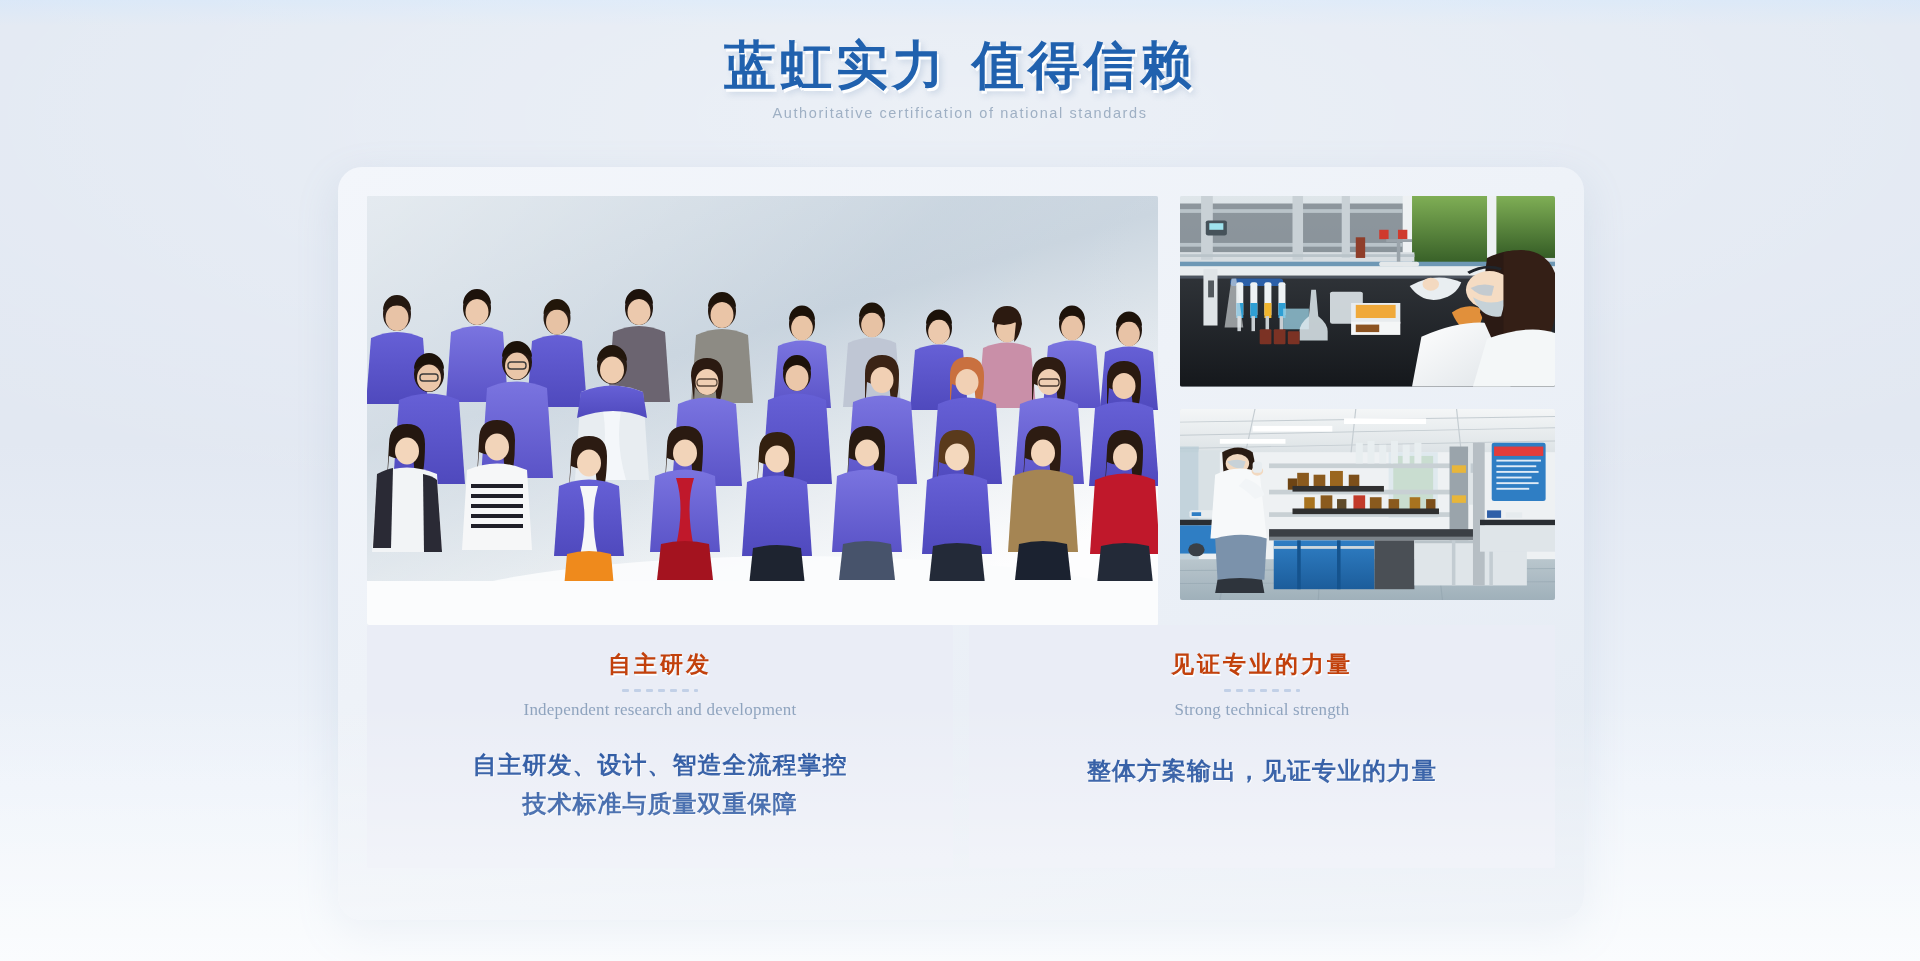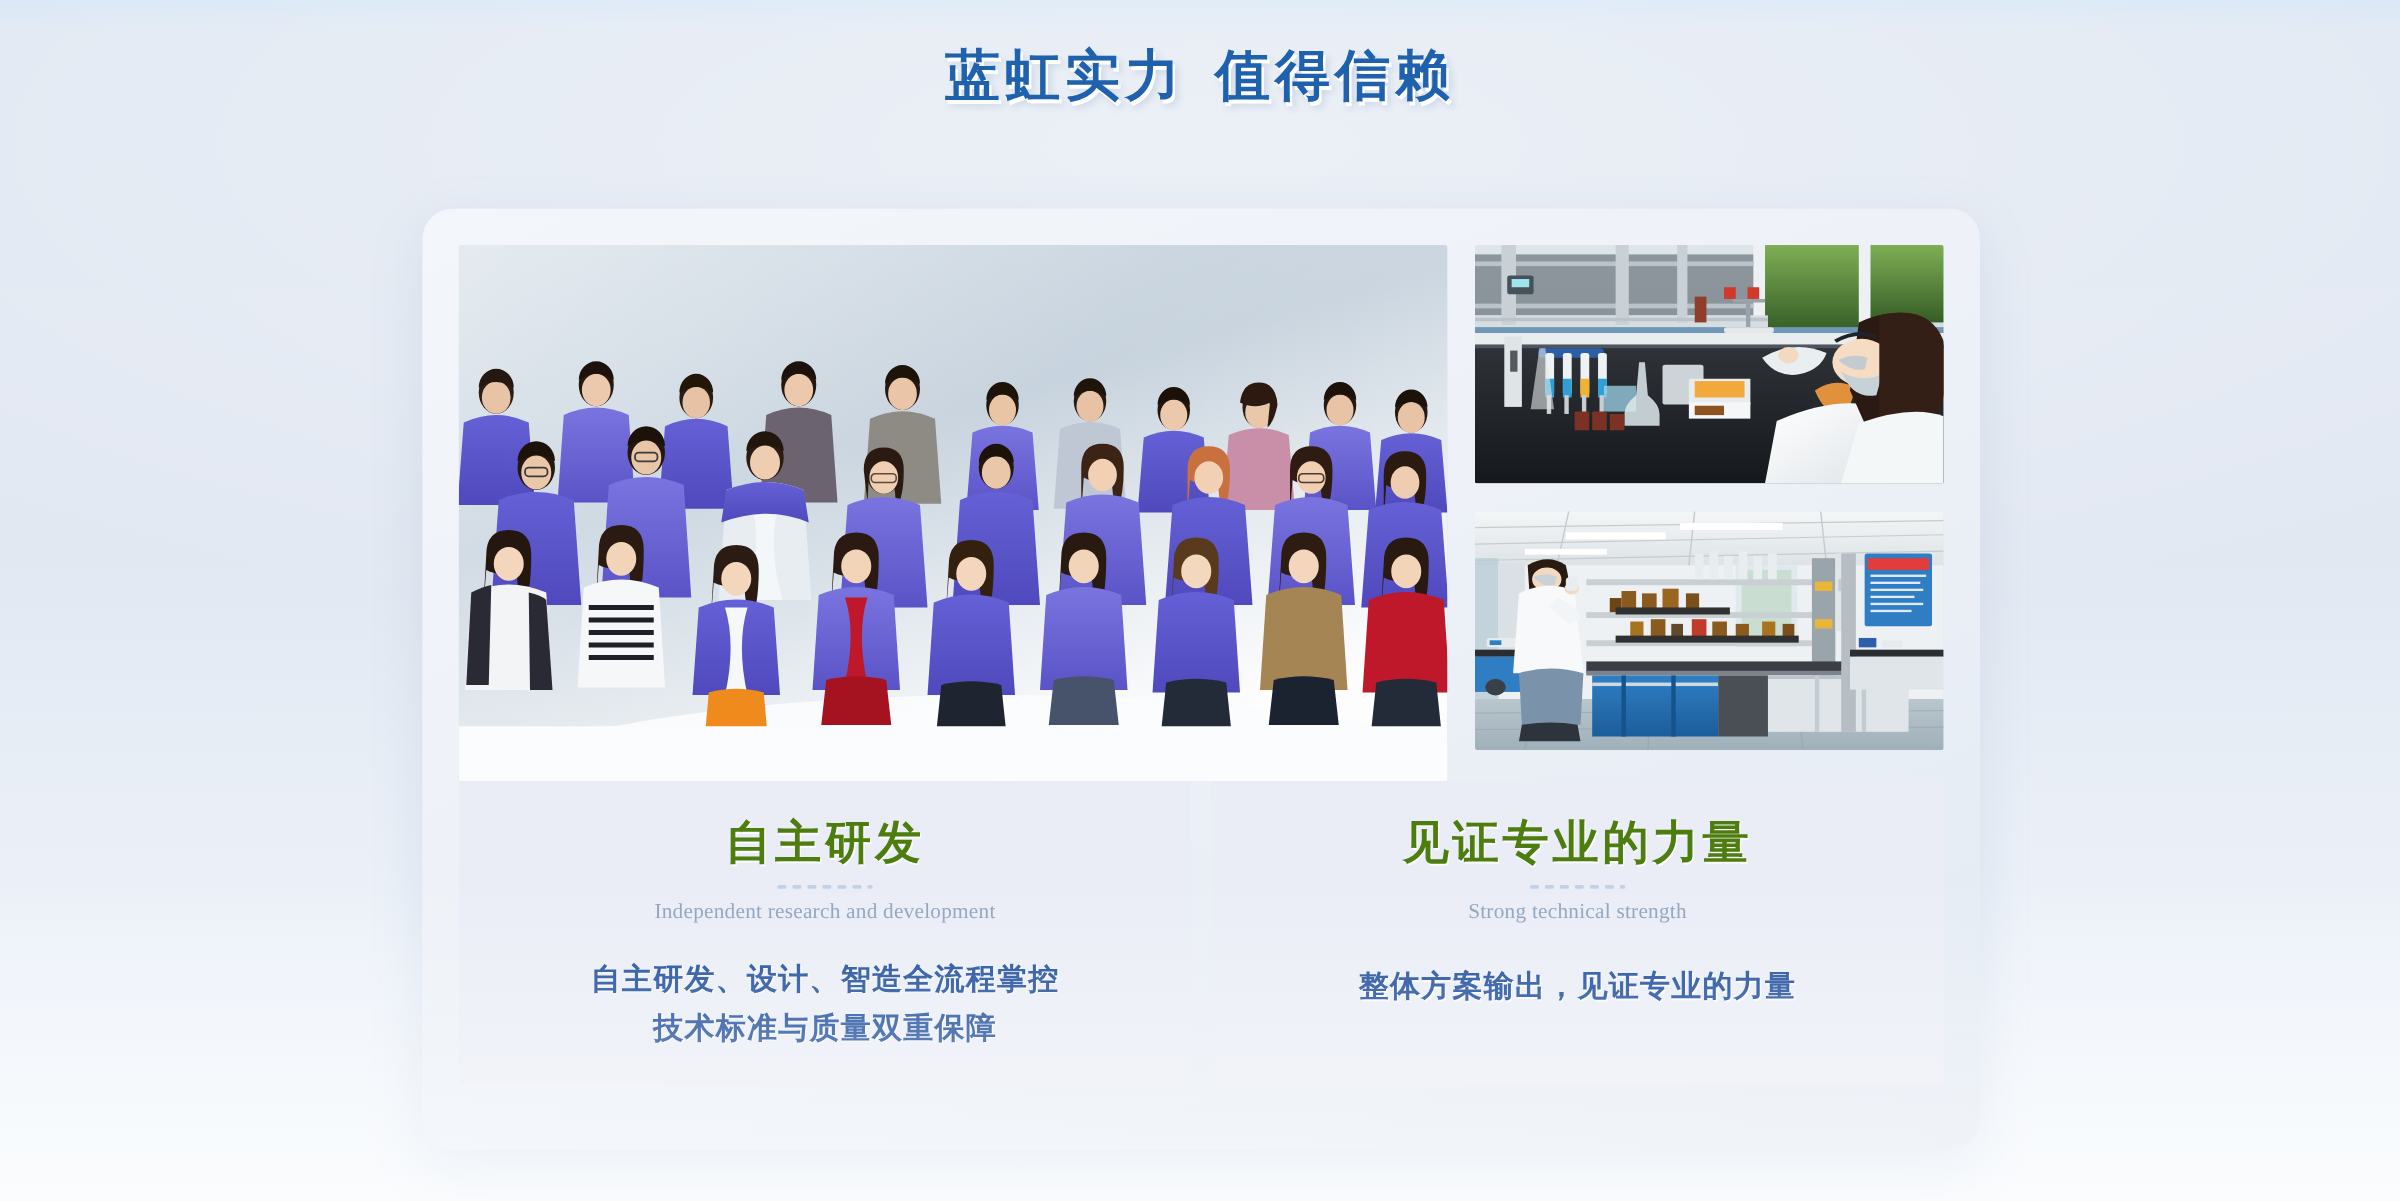--- a/index.html
+++ b/index.html
@@ -22,21 +22,21 @@
   .bg-bottom-glow{
     position:absolute; left:0; right:0; bottom:0; height:260px;
     background:linear-gradient(180deg, rgba(255,255,255,0) 0%, rgba(255,255,255,.55) 100%);
     pointer-events:none;
   }
 
   
   .header{ position:absolute; top:0; left:0; right:0; text-align:center; padding-top:34px; }
   .title{
     font-family:"Liberation Serif","DejaVu Serif", serif;
-    font-size:44px; font-weight:700; letter-spacing:4px;
+    font-size:52px; font-weight:700; letter-spacing:4px;
     color:#2061ae; line-height:1.22;
     text-shadow:2px 3px 0 rgba(255,255,255,.95), 4px 5px 6px rgba(120,150,185,.30);
   }
   .title .gap{ display:inline-block; width:24px; }
   .subtitle{
     margin-top:8px;
     font-size:14.5px; letter-spacing:1.6px; font-weight:400;
     color:#9fb0c4;
   }
 
@@ -65,21 +65,21 @@
 
   
   .cards{ display:flex; gap:16px; margin-top:25px; height:243px; }
   .card{
     flex:1 1 0; background:#eaedf6; border-radius:2px;
     display:flex; flex-direction:column; align-items:center;
     padding-top:24px;
   }
   .card-title{
     font-family:"Liberation Serif","DejaVu Serif", serif;
-    font-size:37px; font-weight:700; letter-spacing:3px; color:#4d7c0f;
+    font-size:23px; font-weight:700; letter-spacing:3px; color:#c2410c;
     text-shadow:1px 2px 0 rgba(255,255,255,.85);
   }
   .dot-divider{
     margin:9px 0 8px; display:flex; gap:5px; align-items:center; justify-content:center;
   }
   .dot-divider i{ display:block; width:7px; height:3px; background:#c2d0e7; border-radius:1px; }
   .dot-divider i:last-child{ width:4px; }
   .card-en{
     font-family:"Liberation Serif","DejaVu Serif", serif;
     font-size:17px; color:#8da2bd; letter-spacing:.2px;
@@ -96,20 +96,21 @@
 </style>
 </head>
 <body>
 
 <div class="bg-sheen"></div>
 
 <div class="header">
   <div class="title">
     <span>蓝虹实力</span><span class="gap"></span><span>值得信赖</span>
   </div>
+  <div class="subtitle">Authoritative certification of national standards</div>
 </div>
 
 <div class="panel">
 
   <div class="media">
 
     <div class="photo photo-main">
       <svg class="art" viewBox="0 0 791 429" preserveAspectRatio="none">
         <defs>
           <linearGradient id="gpBg" x1="0" y1="0" x2="0.55" y2="1">

